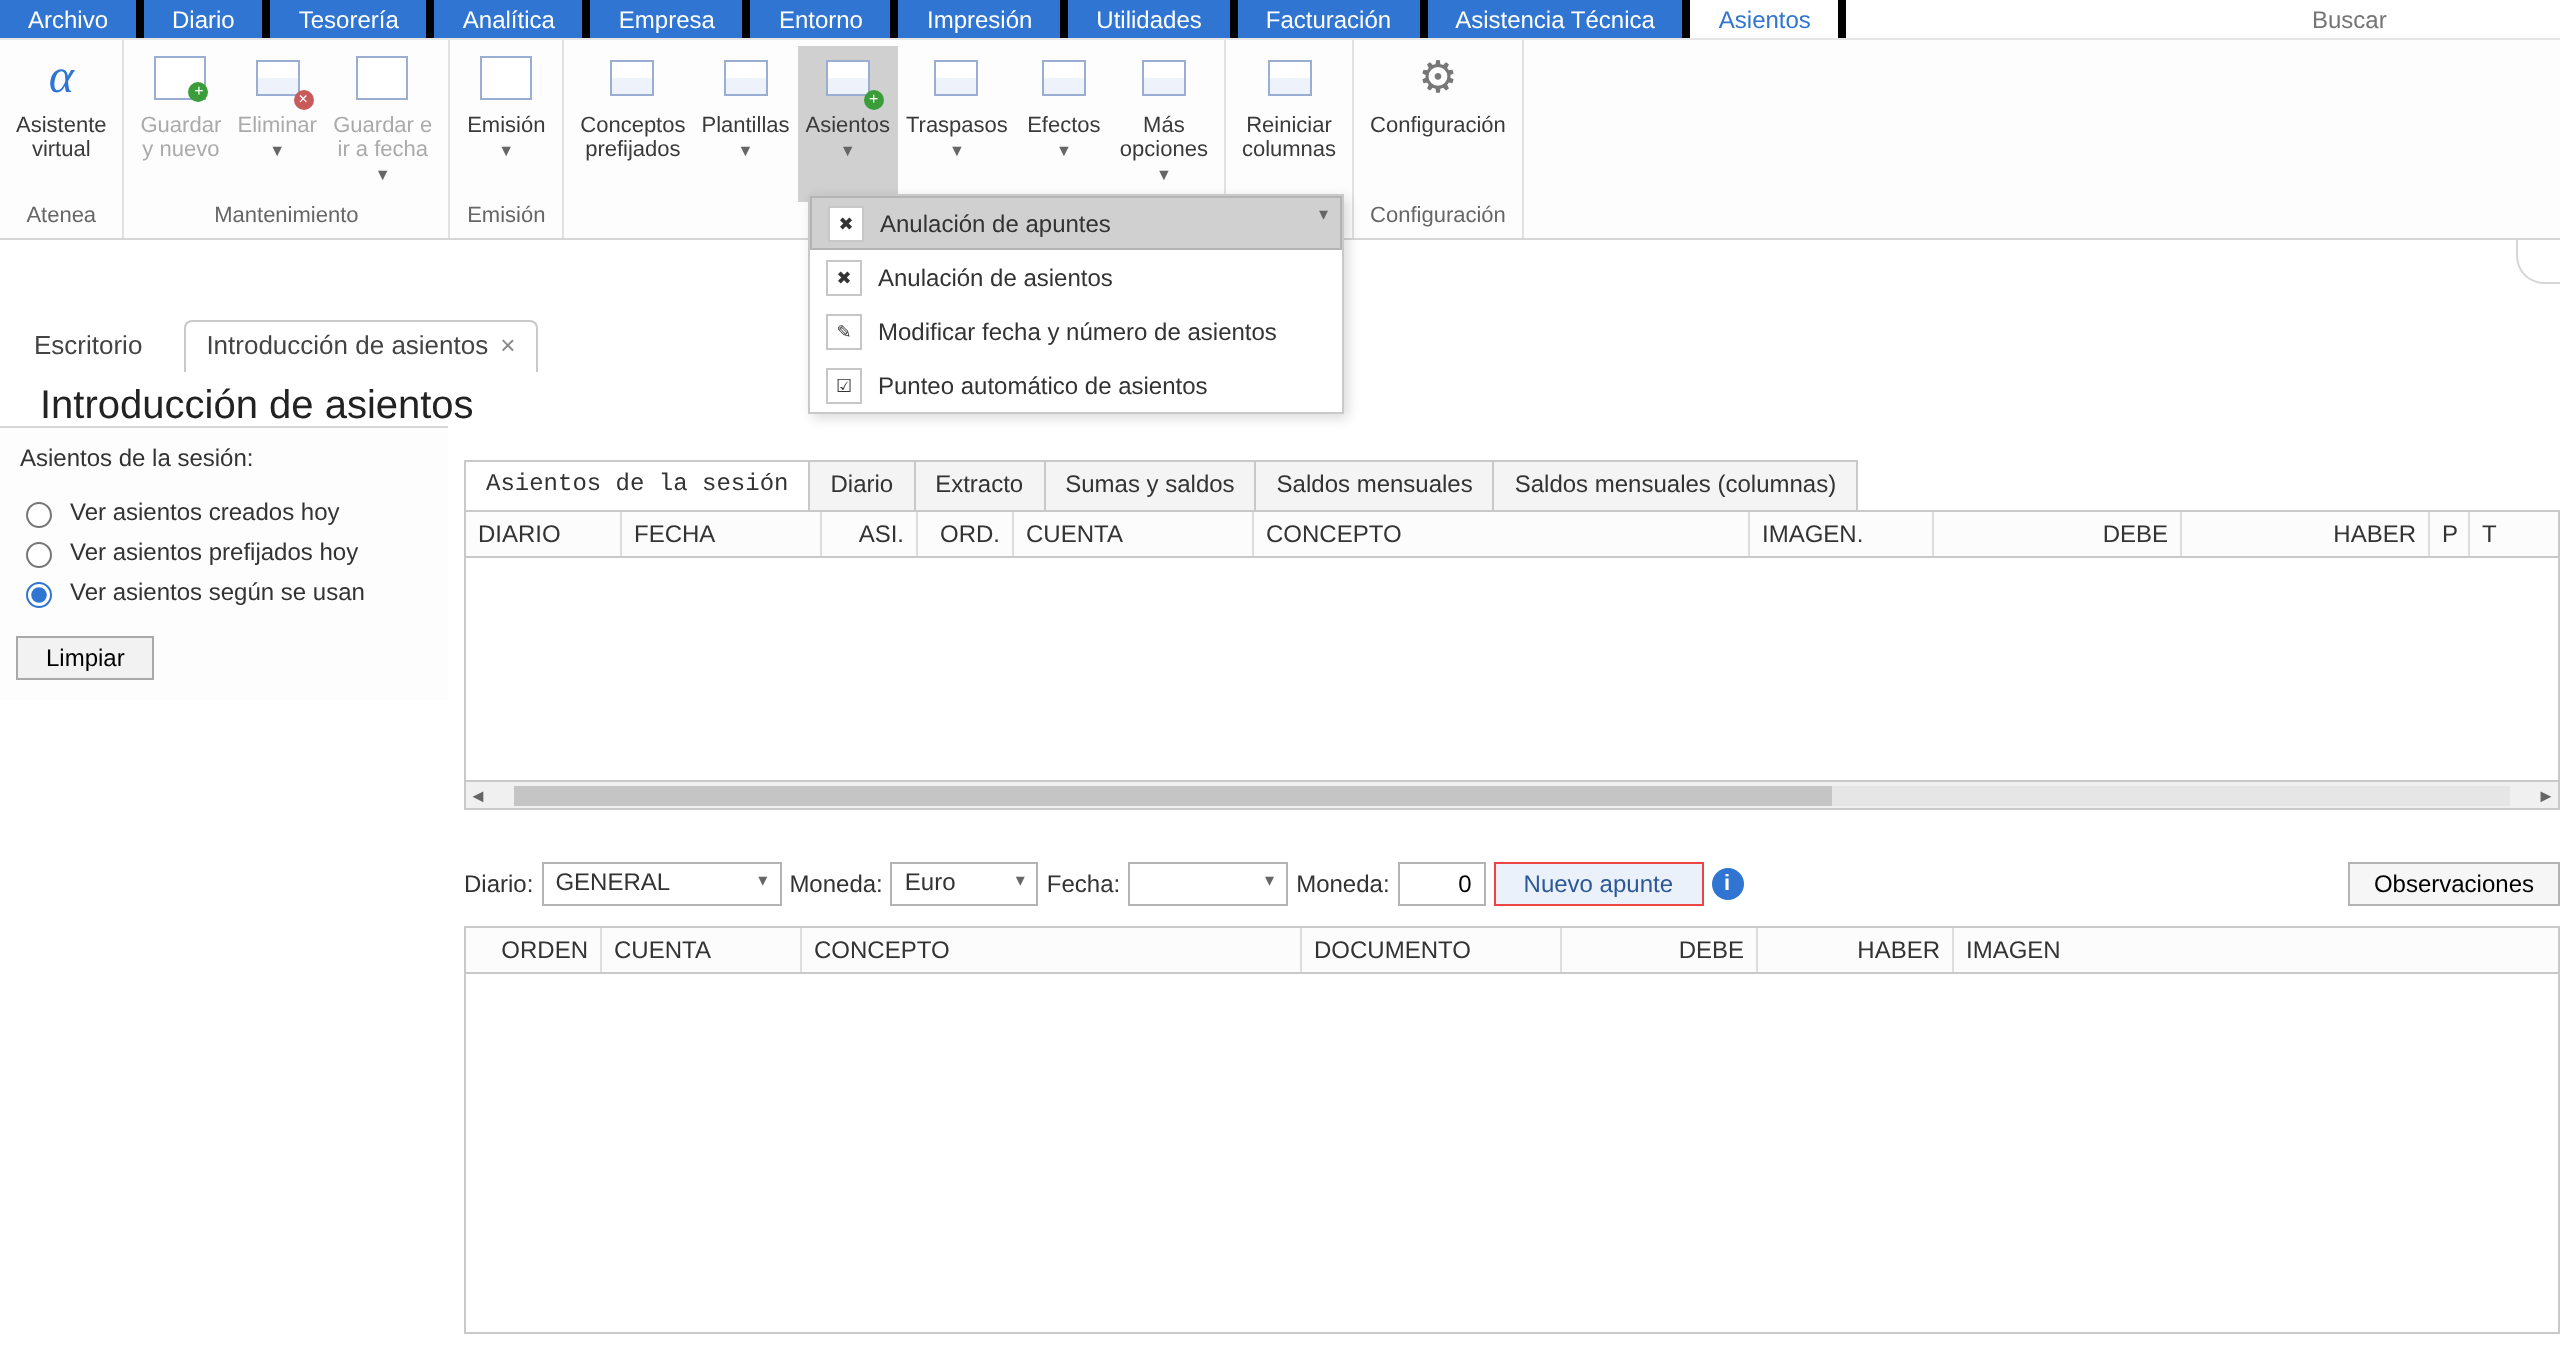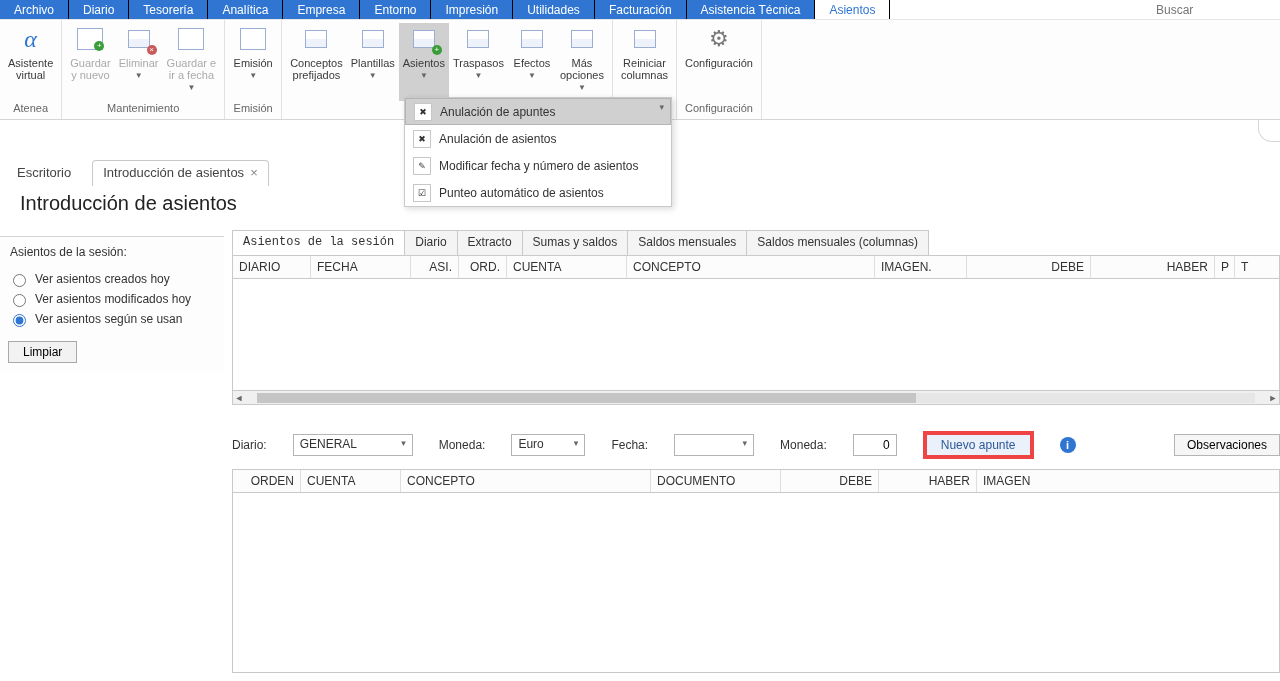--- a/index.html
+++ b/index.html
@@ -1,20 +1,20 @@
 <!DOCTYPE html>
 <html><head>
 <meta charset="utf-8">
 <style>
   * { box-sizing: border-box; font-family: "Segoe UI", Tahoma, sans-serif; }
   body { margin:0; padding:0; font-size:12px; color:#333; background:#fff; width:1280px; height:681px; overflow:hidden; position:relative; }
 
   
   .menubar { height:20px; background:#fff; display:flex; align-items:stretch; border-bottom:1px solid #e6e6e6; }
-  .menubar .mitem { padding:0 14px; line-height:20px; font-size:12px; color:#fff; background:#2f75d1; cursor:default; border-right:1px solid #000000; }
+  .menubar .mitem { padding:0 14px; line-height:20px; font-size:12px; color:#fff; background:#2f75d1; cursor:default; border-right:4px solid #000000; }
   .menubar .mitem.active { background:#fff; color:#2f75d1; }
   .menubar .spacer { flex:1; }
   .menubar .search { border:none; outline:none; font-size:12px; padding:2px 6px; width:130px; color:#888; background:#fff; }
 
   
   .ribbon { height:100px; display:flex; background:#fdfdfd; border-bottom:1px solid #d6d6d6; }
   .rgroup { display:flex; flex-direction:column; justify-content:flex-end; border-right:1px solid #e1e1e1; padding:2px 4px 0 4px; }
   .rrow { display:flex; align-items:flex-start; }
   .rbtn { display:flex; flex-direction:column; align-items:center; justify-content:flex-start; padding:2px 4px 0 4px; height:78px; min-width:48px; text-align:center; font-size:11px; color:#3a3a3a; line-height:12px; cursor:default; }
   .rbtn.disabled { color:#aaa; }
@@ -40,47 +40,47 @@
 
   
   .worktabs { position:absolute; top:160px; left:6px; display:flex; align-items:center; gap:10px; font-size:13px; }
   .wtab { padding:4px 10px 6px; color:#444; border:1px solid transparent; border-bottom:none; }
   .wtab.on { border-color:#c9c9c9; background:#fff; border-top-left-radius:4px; border-top-right-radius:4px; }
   .wtab .x { margin-left:6px; color:#888; }
 
   .title { position:absolute; top:192px; left:20px; font-size:20px; color:#222; }
 
   
-  .sidepanel { position:absolute; top:236px; left:0; width:224px; border-top:1px solid #d6d6d6; background:#fdfdfd; padding:6px 8px 10px; }
+  .sidepanel { position:absolute; top:213px; left:0; width:224px; border-top:1px solid #d6d6d6; background:#fdfdfd; padding:6px 8px 10px; }
   .sidehead { font-size:12px; color:#333; padding:2px 0 8px 2px; }
   .radio { display:flex; align-items:center; gap:6px; font-size:12px; color:#333; margin:4px 0; }
   .radio input { accent-color:#2f75d1; }
   .btn { margin-top:10px; padding:3px 14px; font-size:12px; border:1px solid #a9a9a9; background:#f2f2f2; cursor:default; }
 
   
   .content { position:absolute; top:230px; left:232px; right:0; bottom:0; }
   .inner-tabs { display:flex; font-size:12px; color:#333; }
   .itab { padding:4px 10px 6px; border:1px solid #c9c9c9; border-bottom:none; background:#f4f4f4; margin-right:-1px; }
   .itab.on { background:#fff;font-family:Liberation Mono, monospace; }
   .table-head { display:flex; border:1px solid #c9c9c9; background:#fcfcfc; font-size:12px; color:#333; height:24px; align-items:center; }
   .th { border-right:1px solid #dedede; padding:0 6px; height:100%; display:flex; align-items:center; overflow:hidden; }
   .body1 { height:112px; border:1px solid #c9c9c9; border-top:none; background:#fff; position:relative; }
   .hscroll { height:14px; border:1px solid #c9c9c9; border-top:none; background:#f0f0f0; display:flex; align-items:center; }
   .hscroll .track { flex:1; height:10px; margin:0 12px; background:#e6e6e6; position:relative; }
   .hscroll .thumb { position:absolute; left:0; top:0; height:10px; width:66%; background:#c5c5c5; }
   .hscroll .arrow { width:12px; text-align:center; font-size:9px; color:#666; }
 
-  .formrow { display:flex; align-items:center; gap:26px; margin:26px 0 10px 0; font-size:12px; }
+  .formrow { display:flex; align-items:center; gap:4px; margin:26px 0 10px 0; font-size:12px; }
   .formrow label { color:#333; }
   .sel { border:1px solid #b4b4b4; height:22px; font-size:12px; padding:2px 20px 2px 6px; background:#fff; position:relative; }
   .sel.wide { width:120px; }
   .sel::after { content:"▾"; position:absolute; right:6px; top:3px; font-size:9px; color:#666; }
   .inp { border:1px solid #b4b4b4; height:22px; font-size:12px; padding:2px 6px; background:#fff; }
   .numinp { width:44px; text-align:right; }
-  .btn2 { border:4px solid #ef4444; background:#eaf1fb; padding:3px 14px; font-size:12px; color:#2d5897; }
+  .btn2 { border:1px solid #ef4444; background:#eaf1fb; padding:3px 14px; font-size:12px; color:#2d5897; }
   .info { width:16px; height:16px; border-radius:50%; background:#2f75d1; color:#fff; font-weight:bold; font-size:11px; display:flex; align-items:center; justify-content:center; }
   .obs { margin-left:auto; border:1px solid #b4b4b4; background:#f6f6f6; padding:3px 12px; font-size:12px; }
 
   .table-head2 { display:flex; border:1px solid #c9c9c9; background:#fcfcfc; font-size:12px; height:24px; align-items:center; }
   .body2 { height:180px; border:1px solid #c9c9c9; border-top:none; background:#fff; }
 
   .info-box { position:absolute; top:120px; right:0; width:22px; height:22px; border-left:1px solid #d6d6d6; border-bottom:1px solid #d6d6d6; border-bottom-left-radius:14px; }
 
 </style>
 </head>
@@ -270,21 +270,21 @@
 <div class="title">Introducción de asientos</div>
 
 <div class="sidepanel">
   <div class="sidehead">Asientos de la sesión:</div>
   <label class="radio">
       <input type="radio" name="ses" style="">
       <span>Ver asientos creados hoy</span>
     </label>
   <label class="radio">
       <input type="radio" name="ses" style="">
-      <span>Ver asientos modificados hoy</span>
+      <span>Ver asientos prefijados hoy</span>
     </label>
   <label class="radio">
       <input type="radio" name="ses" checked="" style="">
       <span>Ver asientos según se usan</span>
     </label>
   <button class="btn">Limpiar</button>
 </div>
 
 <div class="content">
   <div class="inner-tabs">

